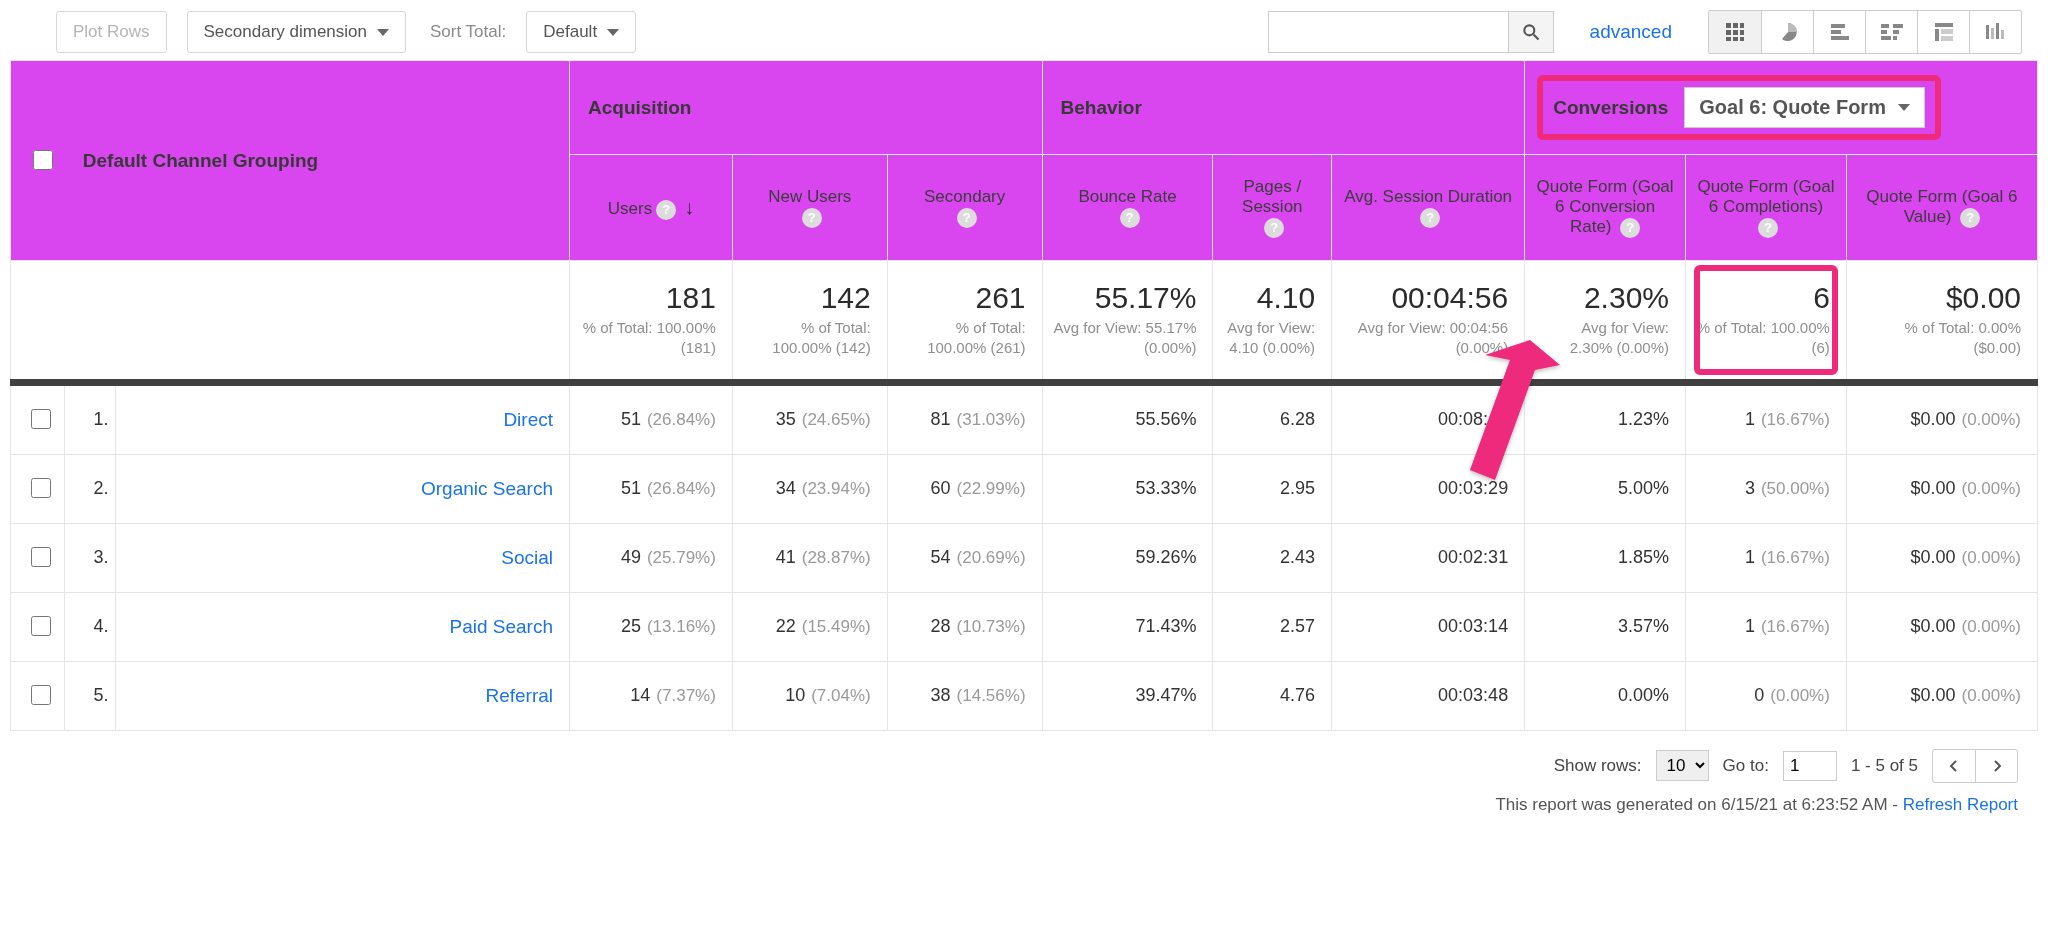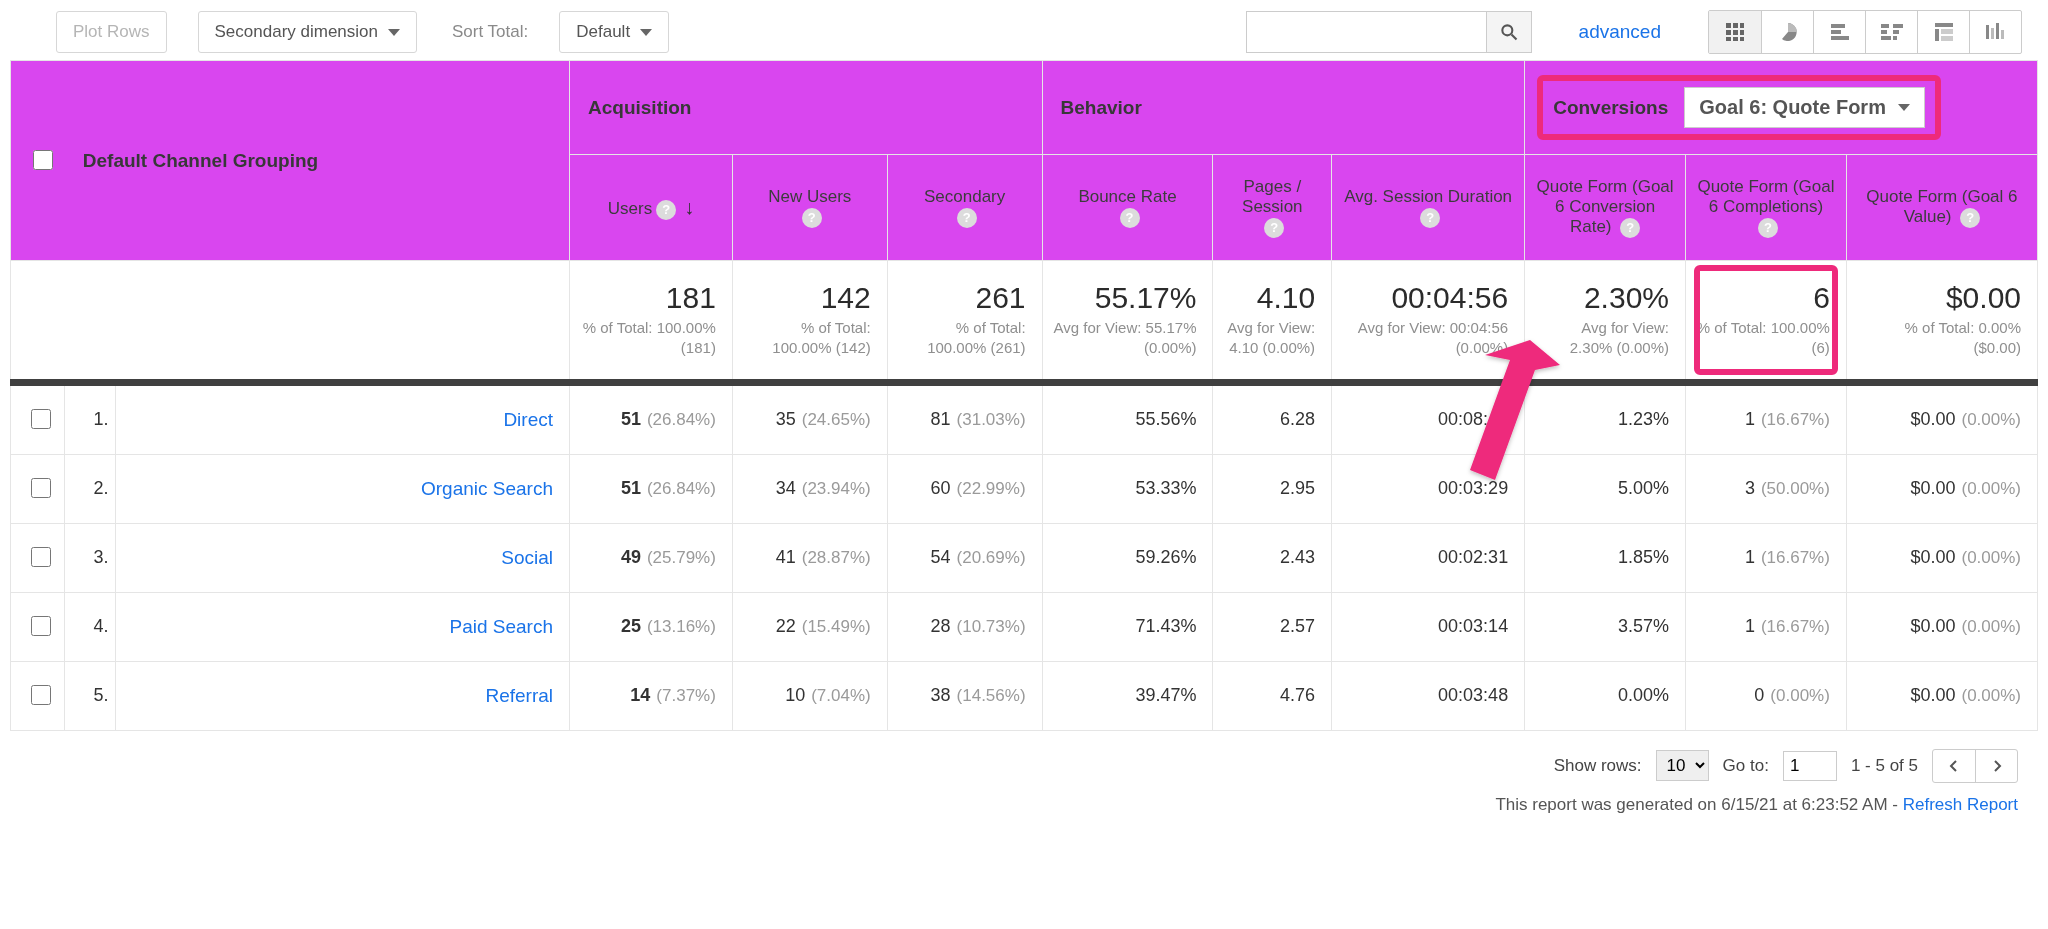--- a/index.html
+++ b/index.html
@@ -10,21 +10,21 @@
     color: #212121;
     background: #fff;
   }
   .wrap { width: 2048px; padding: 0 10px 20px 10px; }
 
   
   .toolbar {
     display: flex;
     align-items: center;
     padding: 10px 16px 6px 46px;
-    gap: 31px;
+    gap: 20px;
   }
   .btn {
     border: 1px solid #d7d7d7;
     background: #fff;
     border-radius: 3px;
     padding: 10px 16px;
     font-size: 17px;
     color: #555;
     cursor: pointer;
     display: inline-flex;
@@ -123,21 +123,21 @@
   .tot-sub { font-size: 15px; color:#8f8f8f; line-height:1.35; display:block; }
 
   
   tbody tr.row td {
     padding: 20px 16px;
     font-size: 18px;
     text-align: right;
     color: #333;
   }
   tbody tr.row td .pct { color:#9a9a9a; font-size:17px; margin-left:6px; }
-  tbody tr.row td .bold { font-weight:700; }
+  tbody tr.row td .bold { font-weight:400; }
   td.cbcell, th.cbcell { text-align:center; width:54px; border-right:none; }
   td.idxcell { width:50px; text-align:right; border-left:none; border-right:none; padding-right:6px !important; color:#555; font-size:18px; }
   td.dimcell { text-align:left; border-left:none; padding-left:12px !important; }
   td.dimcell a { color:#1a73e8; text-decoration:none; font-size:19px; }
   input[type=checkbox].cb {
     width:20px; height:20px; border-radius:4px; accent-color:#777;
   }
 
   
   .conv-wrap { display:flex; align-items:center; gap:16px; }

